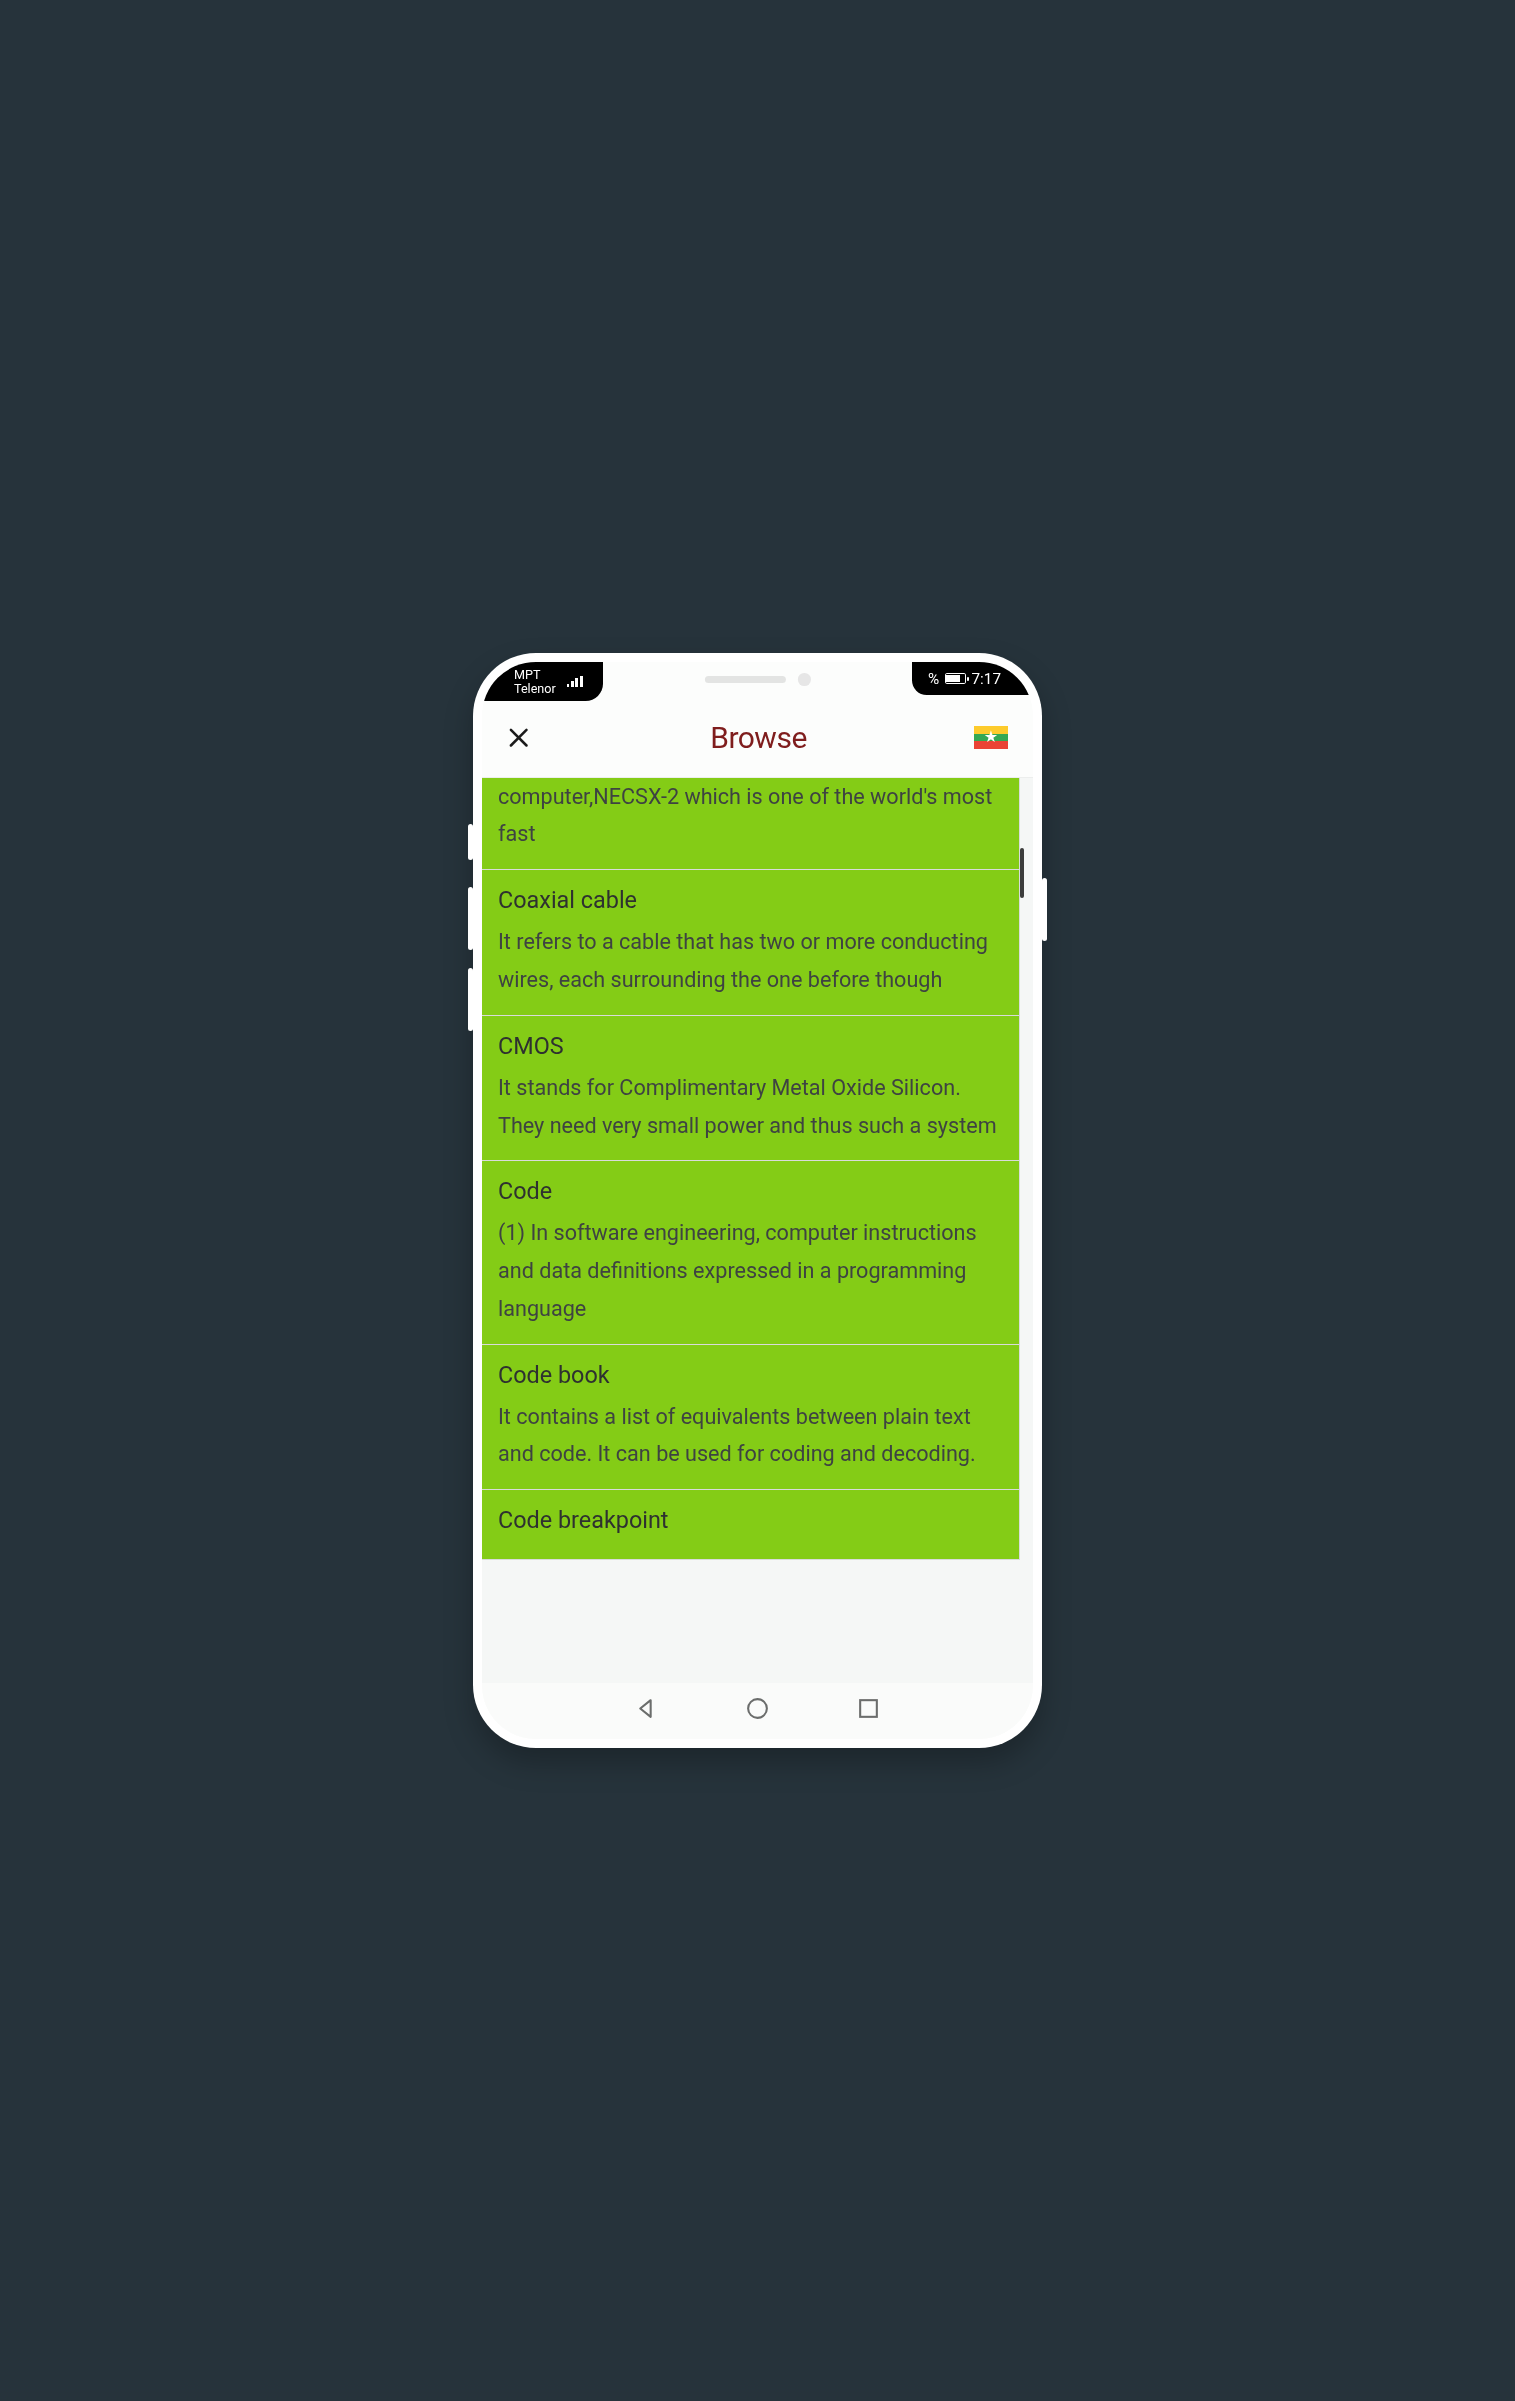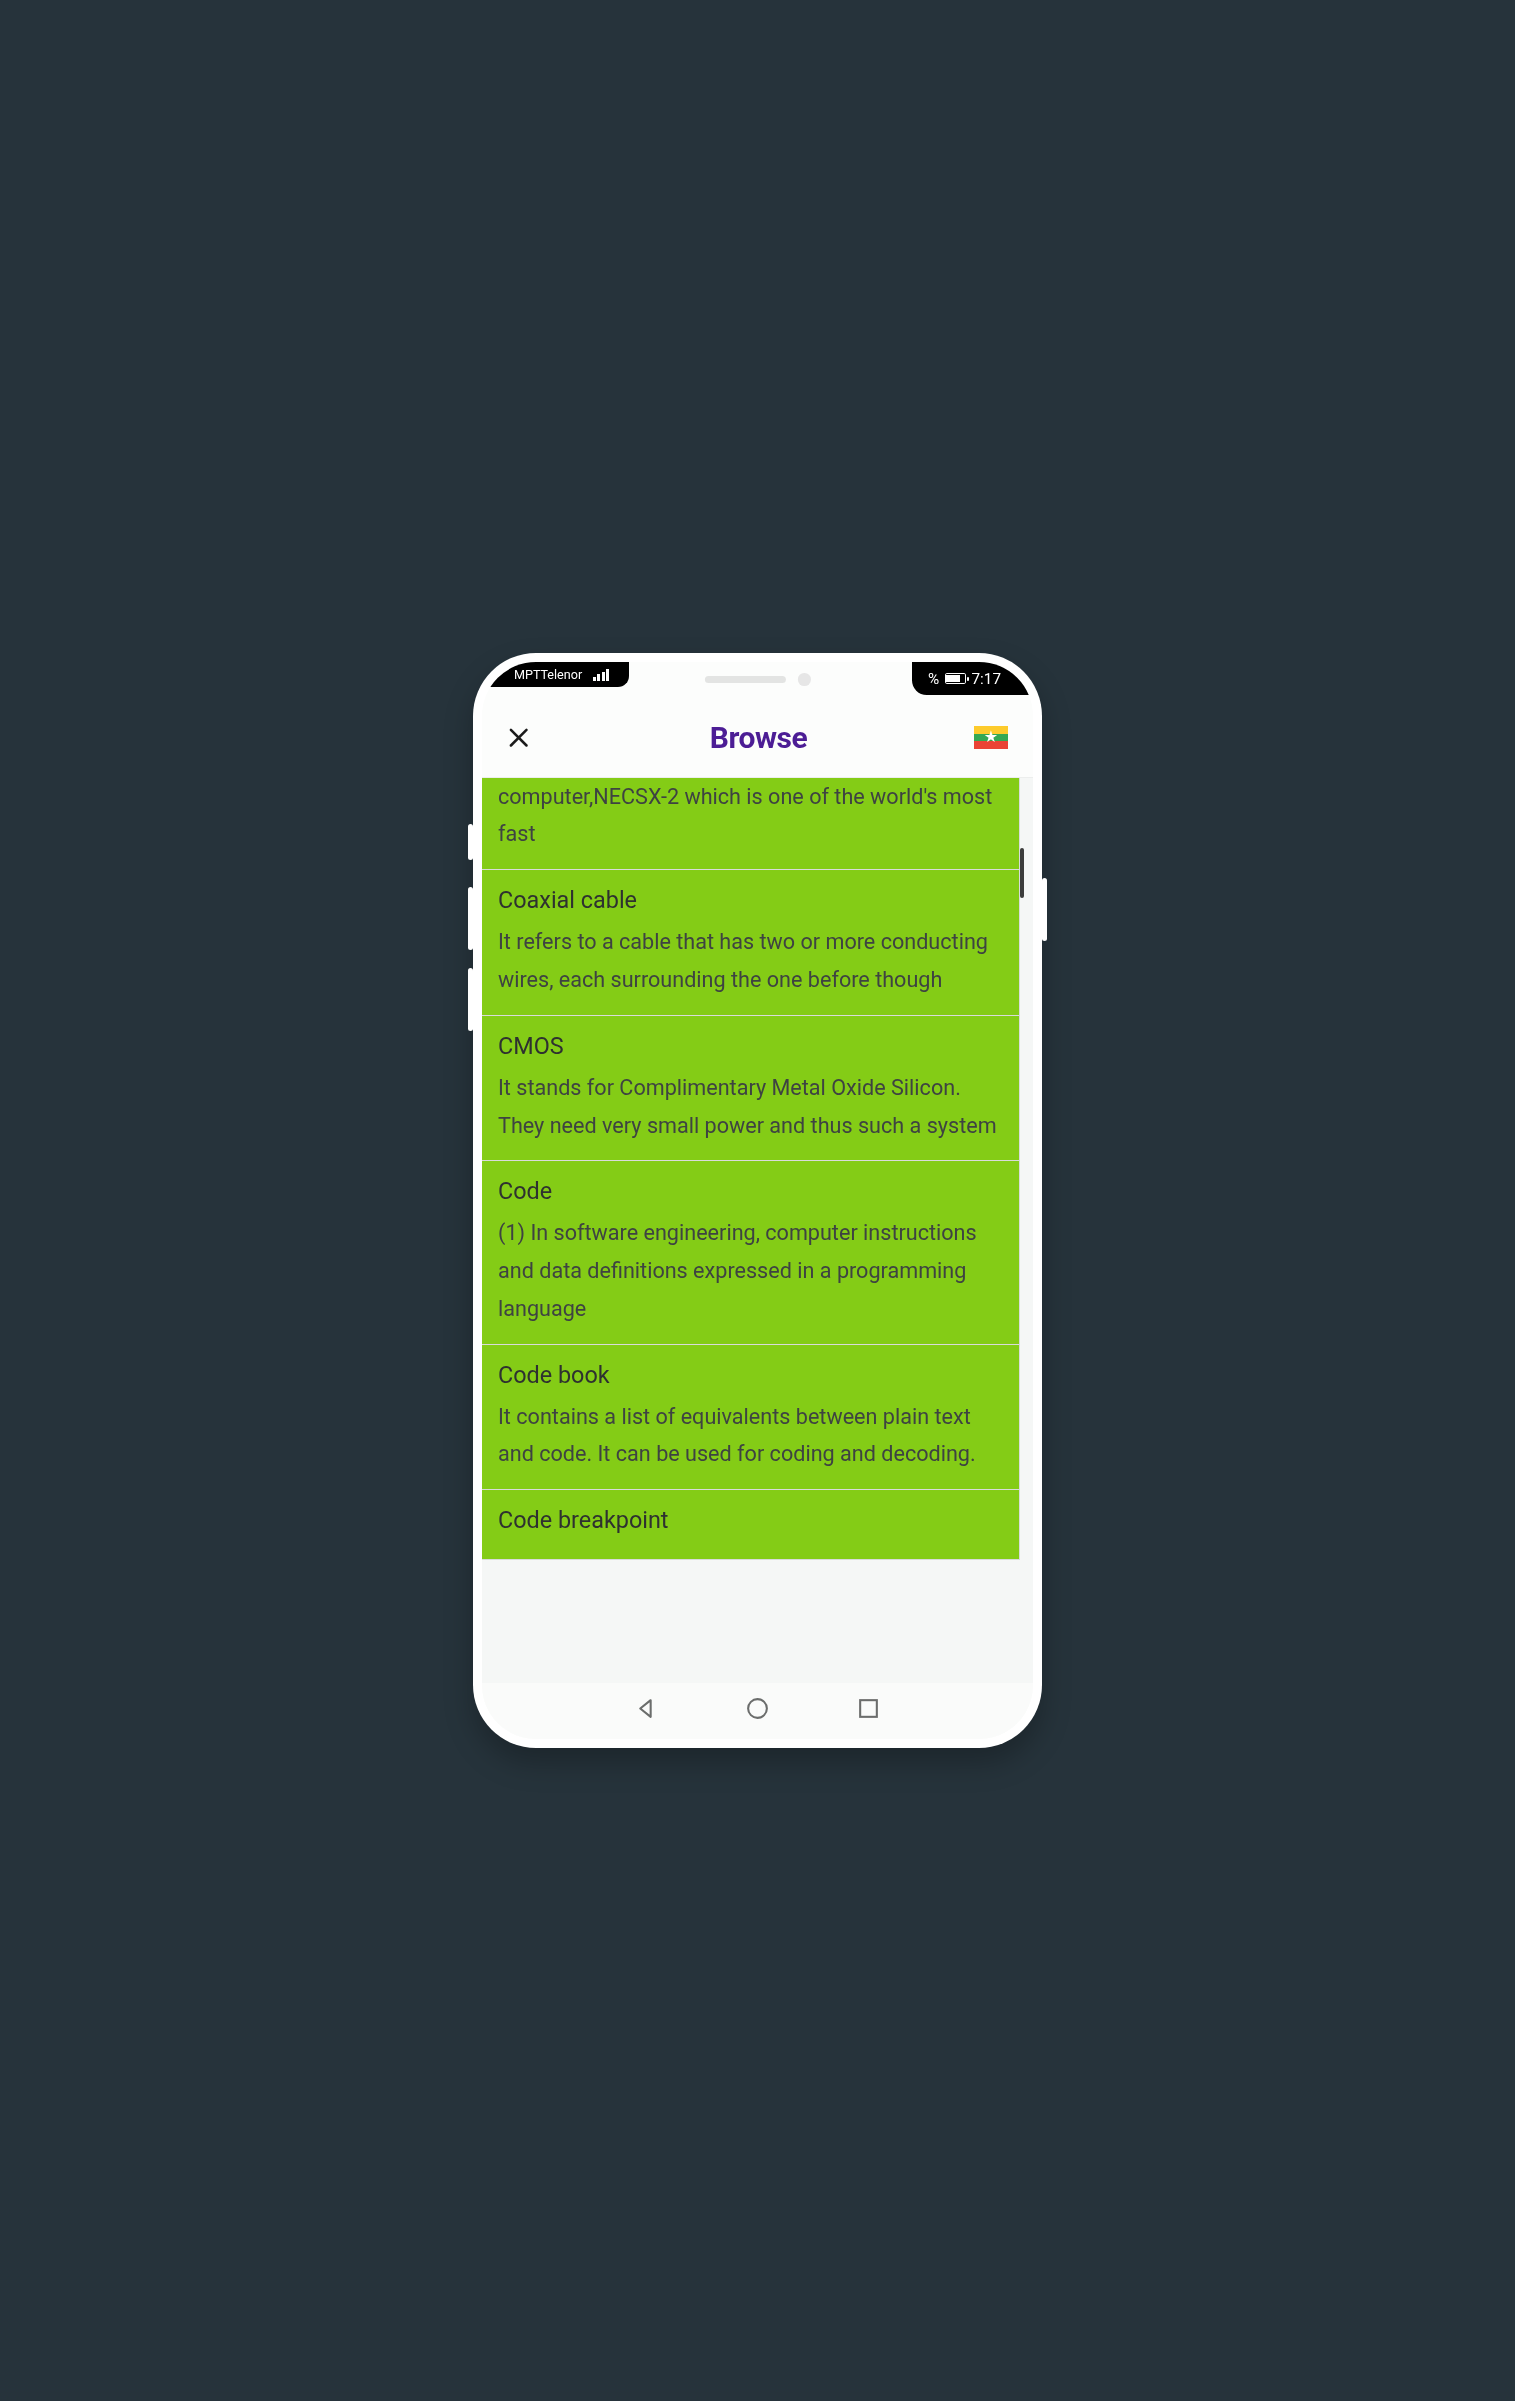--- a/index.html
+++ b/index.html
@@ -52,21 +52,21 @@
       padding: 5.4px 20px 5.4px 32px;
       font-size: 12.6px;
       line-height: 1.1;
       display: flex;
       align-items: center;
       gap: 5.4px;
     }
 
     .carrier-text {
       display: flex;
-      flex-direction: row;
+      flex-direction: column;
     }
 
     .signal-bars {
       display: inline-flex;
       align-items: flex-end;
       gap: 1.8px;
       margin-left: 5.4px;
     }
 
     .signal-bars span {
@@ -151,22 +151,22 @@
       font-size: 27px;
       font-weight: 400;
       cursor: pointer;
       width: 36px;
       display:flex;
       color:#1b1b1b;
     }
 
     .title {
       font-size: 30px;
-      font-weight: 700;
-      color: #4c1d95;
+      font-weight: 400;
+      color: #7f1d1d;
       letter-spacing: -0.5px;
     }
 
     .flag {
       width: 34px;
       height: 23.4px;
       display: flex;
       flex-direction: column;
       position: relative;
       overflow: hidden;

